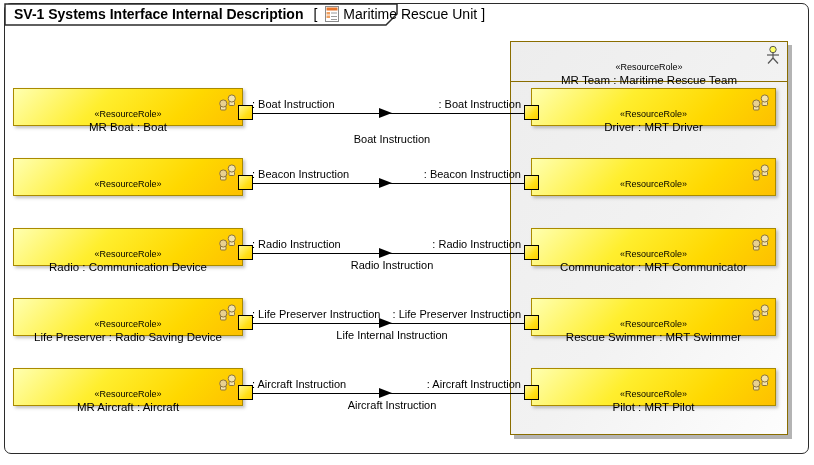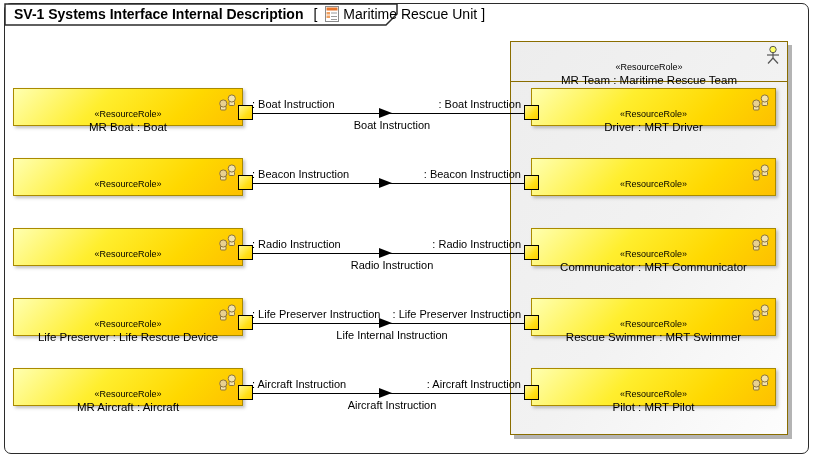--- a/index.html
+++ b/index.html
@@ -93,21 +93,21 @@
           <circle cx="13.8" cy="5.5" r="3.6"></circle>
         <rect x="2.5" y="13" width="5.5" height="4" rx="1"></rect>
           <circle cx="5.3" cy="10.5" r="3.6" fill="#e8d090"></circle>
       </g>
     </svg>
   </div>
   <div class="cline" style="left:250px;top:113px;width:282px;"></div>
   <div class="arrowhead" style="left:379px;top:108px;"></div>
   <div class="clabel" style="left:252px;top:98px;">: Boat Instruction</div>
   <div class="clabel" style="right:293px;top:98px;">: Boat Instruction</div>
-  <div class="flowlabel" style="top:119px;">Boat Instruction</div>
+  <div class="flowlabel" style="top:133px;">Boat Instruction</div>
   <div class="port" style="left:238px;top:105px;"></div>
   <div class="port" style="left:524px;top:105px;"></div>
 
   <div class="ybox" style="left:13px;top:158px;width:230px;">
     <div class="st">«ResourceRole»</div>
     <svg class="roleicon" width="20" height="20" viewBox="0 0 20 20">
       <g stroke="#8a7340" stroke-width="1" fill="#f3e3ae">
         <rect x="11" y="8.5" width="5.5" height="4" rx="1"></rect>
           <circle cx="13.8" cy="5.5" r="3.6"></circle>
         <rect x="2.5" y="13" width="5.5" height="4" rx="1"></rect>
@@ -128,20 +128,21 @@
   </div>
   <div class="cline" style="left:250px;top:183px;width:282px;"></div>
   <div class="arrowhead" style="left:379px;top:178px;"></div>
   <div class="clabel" style="left:252px;top:168px;">: Beacon Instruction</div>
   <div class="clabel" style="right:293px;top:168px;">: Beacon Instruction</div>
   <div class="port" style="left:238px;top:175px;"></div>
   <div class="port" style="left:524px;top:175px;"></div>
 
   <div class="ybox" style="left:13px;top:228px;width:230px;">
     <div class="st">«ResourceRole»</div>
+    <div class="nm">Radio : Communication Device</div>
     <svg class="roleicon" width="20" height="20" viewBox="0 0 20 20">
       <g stroke="#8a7340" stroke-width="1" fill="#f3e3ae">
         <rect x="11" y="8.5" width="5.5" height="4" rx="1"></rect>
           <circle cx="13.8" cy="5.5" r="3.6"></circle>
         <rect x="2.5" y="13" width="5.5" height="4" rx="1"></rect>
           <circle cx="5.3" cy="10.5" r="3.6" fill="#e8d090"></circle>
       </g>
     </svg>
   </div>
   <div class="ybox" style="left:531px;top:228px;width:245px;">
@@ -159,21 +160,21 @@
   <div class="cline" style="left:250px;top:253px;width:282px;"></div>
   <div class="arrowhead" style="left:379px;top:248px;"></div>
   <div class="clabel" style="left:252px;top:238px;">: Radio Instruction</div>
   <div class="clabel" style="right:293px;top:238px;">: Radio Instruction</div>
   <div class="flowlabel" style="top:259px;">Radio Instruction</div>
   <div class="port" style="left:238px;top:245px;"></div>
   <div class="port" style="left:524px;top:245px;"></div>
 
   <div class="ybox" style="left:13px;top:298px;width:230px;">
     <div class="st">«ResourceRole»</div>
-    <div class="nm">Life Preserver : Life Rescue Device</div>
+    <div class="nm">Life Preserver : Radio Saving Device</div>
     <svg class="roleicon" width="20" height="20" viewBox="0 0 20 20">
       <g stroke="#8a7340" stroke-width="1" fill="#f3e3ae">
         <rect x="11" y="8.5" width="5.5" height="4" rx="1"></rect>
           <circle cx="13.8" cy="5.5" r="3.6"></circle>
         <rect x="2.5" y="13" width="5.5" height="4" rx="1"></rect>
           <circle cx="5.3" cy="10.5" r="3.6" fill="#e8d090"></circle>
       </g>
     </svg>
   </div>
   <div class="ybox" style="left:531px;top:298px;width:245px;">

